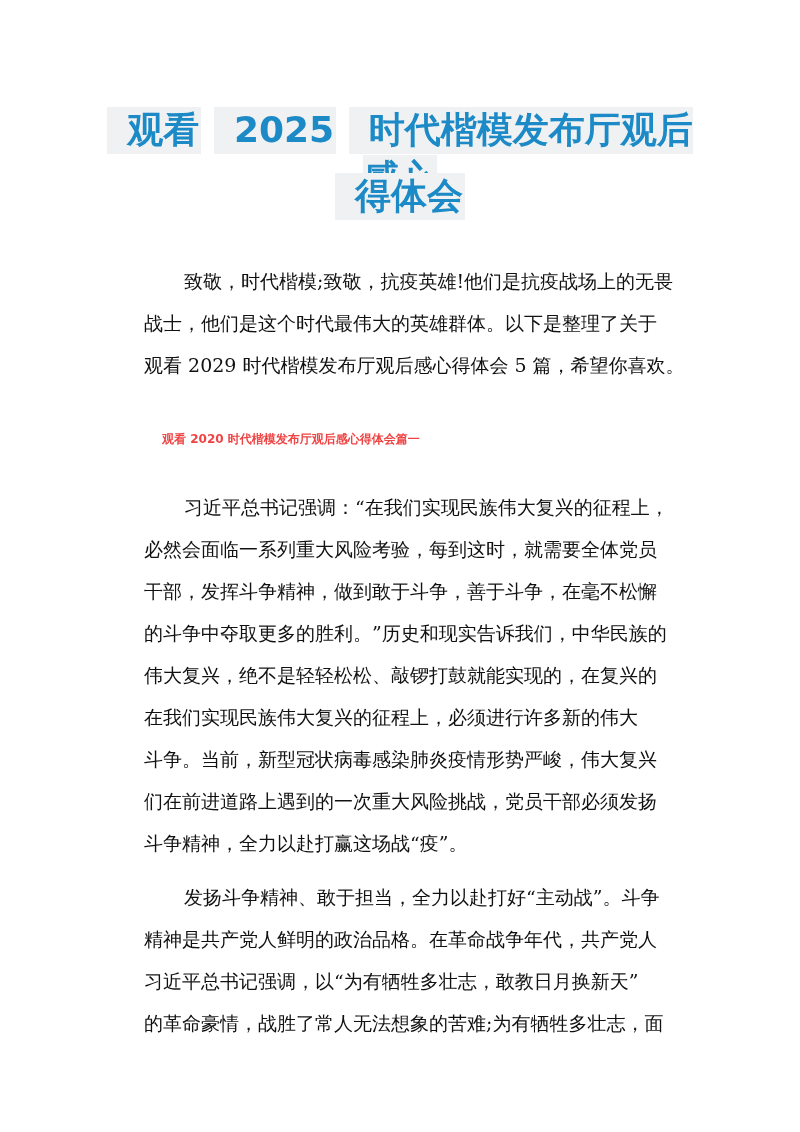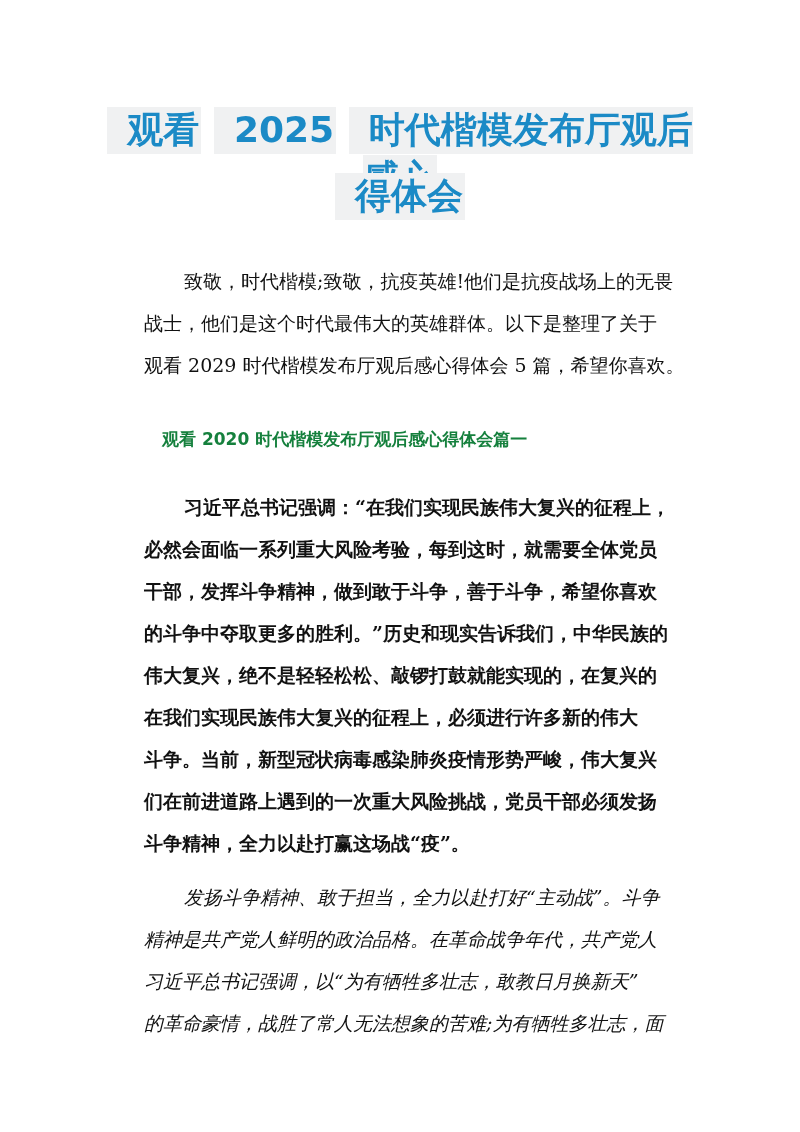--- a/index.html
+++ b/index.html
@@ -55,22 +55,22 @@
     }
     .para .line.first { padding-left: 40px; }
     .para { text-indent: 0; }
 
     .section-heading {
       position: absolute;
       left: 162px;
       top: 424px;
       font-family: "DejaVu Sans", "Liberation Sans", sans-serif;
       font-weight: bold;
-      font-size: 17px;
-      color: #15803d;
+      font-size: 12px;
+      color: #ef4444;
       line-height: 30px;
       white-space: nowrap;
     }
   </style>
 </head>
 <body>
 
 <div class="page">
 
   <div class="title title-line1">
@@ -83,32 +83,32 @@
   </div>
 
   <div class="para" style="top:252px;">
     <span class="line first">致敬，时代楷模;致敬，抗疫英雄!他们是抗疫战场上的无畏</span>
     <span class="line">战士，他们是这个时代最伟大的英雄群体。以下是整理了关于</span>
     <span class="line">观看 2029 时代楷模发布厅观后感心得体会 5 篇，希望你喜欢。</span>
   </div>
 
   <div class="section-heading">观看 2020 时代楷模发布厅观后感心得体会篇一</div>
 
-  <div class="para" style="top:478px;font-weight:bold;">
+  <div class="para" style="top:478px;">
     <span class="line first">习近平总书记强调：“在我们实现民族伟大复兴的征程上，</span>
     <span class="line">必然会面临一系列重大风险考验，每到这时，就需要全体党员</span>
-    <span class="line">干部，发挥斗争精神，做到敢于斗争，善于斗争，希望你喜欢</span>
+    <span class="line">干部，发挥斗争精神，做到敢于斗争，善于斗争，在毫不松懈</span>
     <span class="line">的斗争中夺取更多的胜利。”历史和现实告诉我们，中华民族的</span>
     <span class="line">伟大复兴，绝不是轻轻松松、敲锣打鼓就能实现的，在复兴的</span>
     <span class="line">在我们实现民族伟大复兴的征程上，必须进行许多新的伟大</span>
     <span class="line">斗争。当前，新型冠状病毒感染肺炎疫情形势严峻，伟大复兴</span>
     <span class="line">们在前进道路上遇到的一次重大风险挑战，党员干部必须发扬</span>
     <span class="line">斗争精神，全力以赴打赢这场战“疫”。</span>
   </div>
 
-  <div class="para" style="top:868px;font-style:italic;">
+  <div class="para" style="top:868px;">
     <span class="line first">发扬斗争精神、敢于担当，全力以赴打好“主动战”。斗争</span>
     <span class="line">精神是共产党人鲜明的政治品格。在革命战争年代，共产党人</span>
     <span class="line">习近平总书记强调，以“为有牺牲多壮志，敢教日月换新天”</span>
     <span class="line">的革命豪情，战胜了常人无法想象的苦难;为有牺牲多壮志，面</span>
   </div>
 
 </div>
 
 </body></html>

